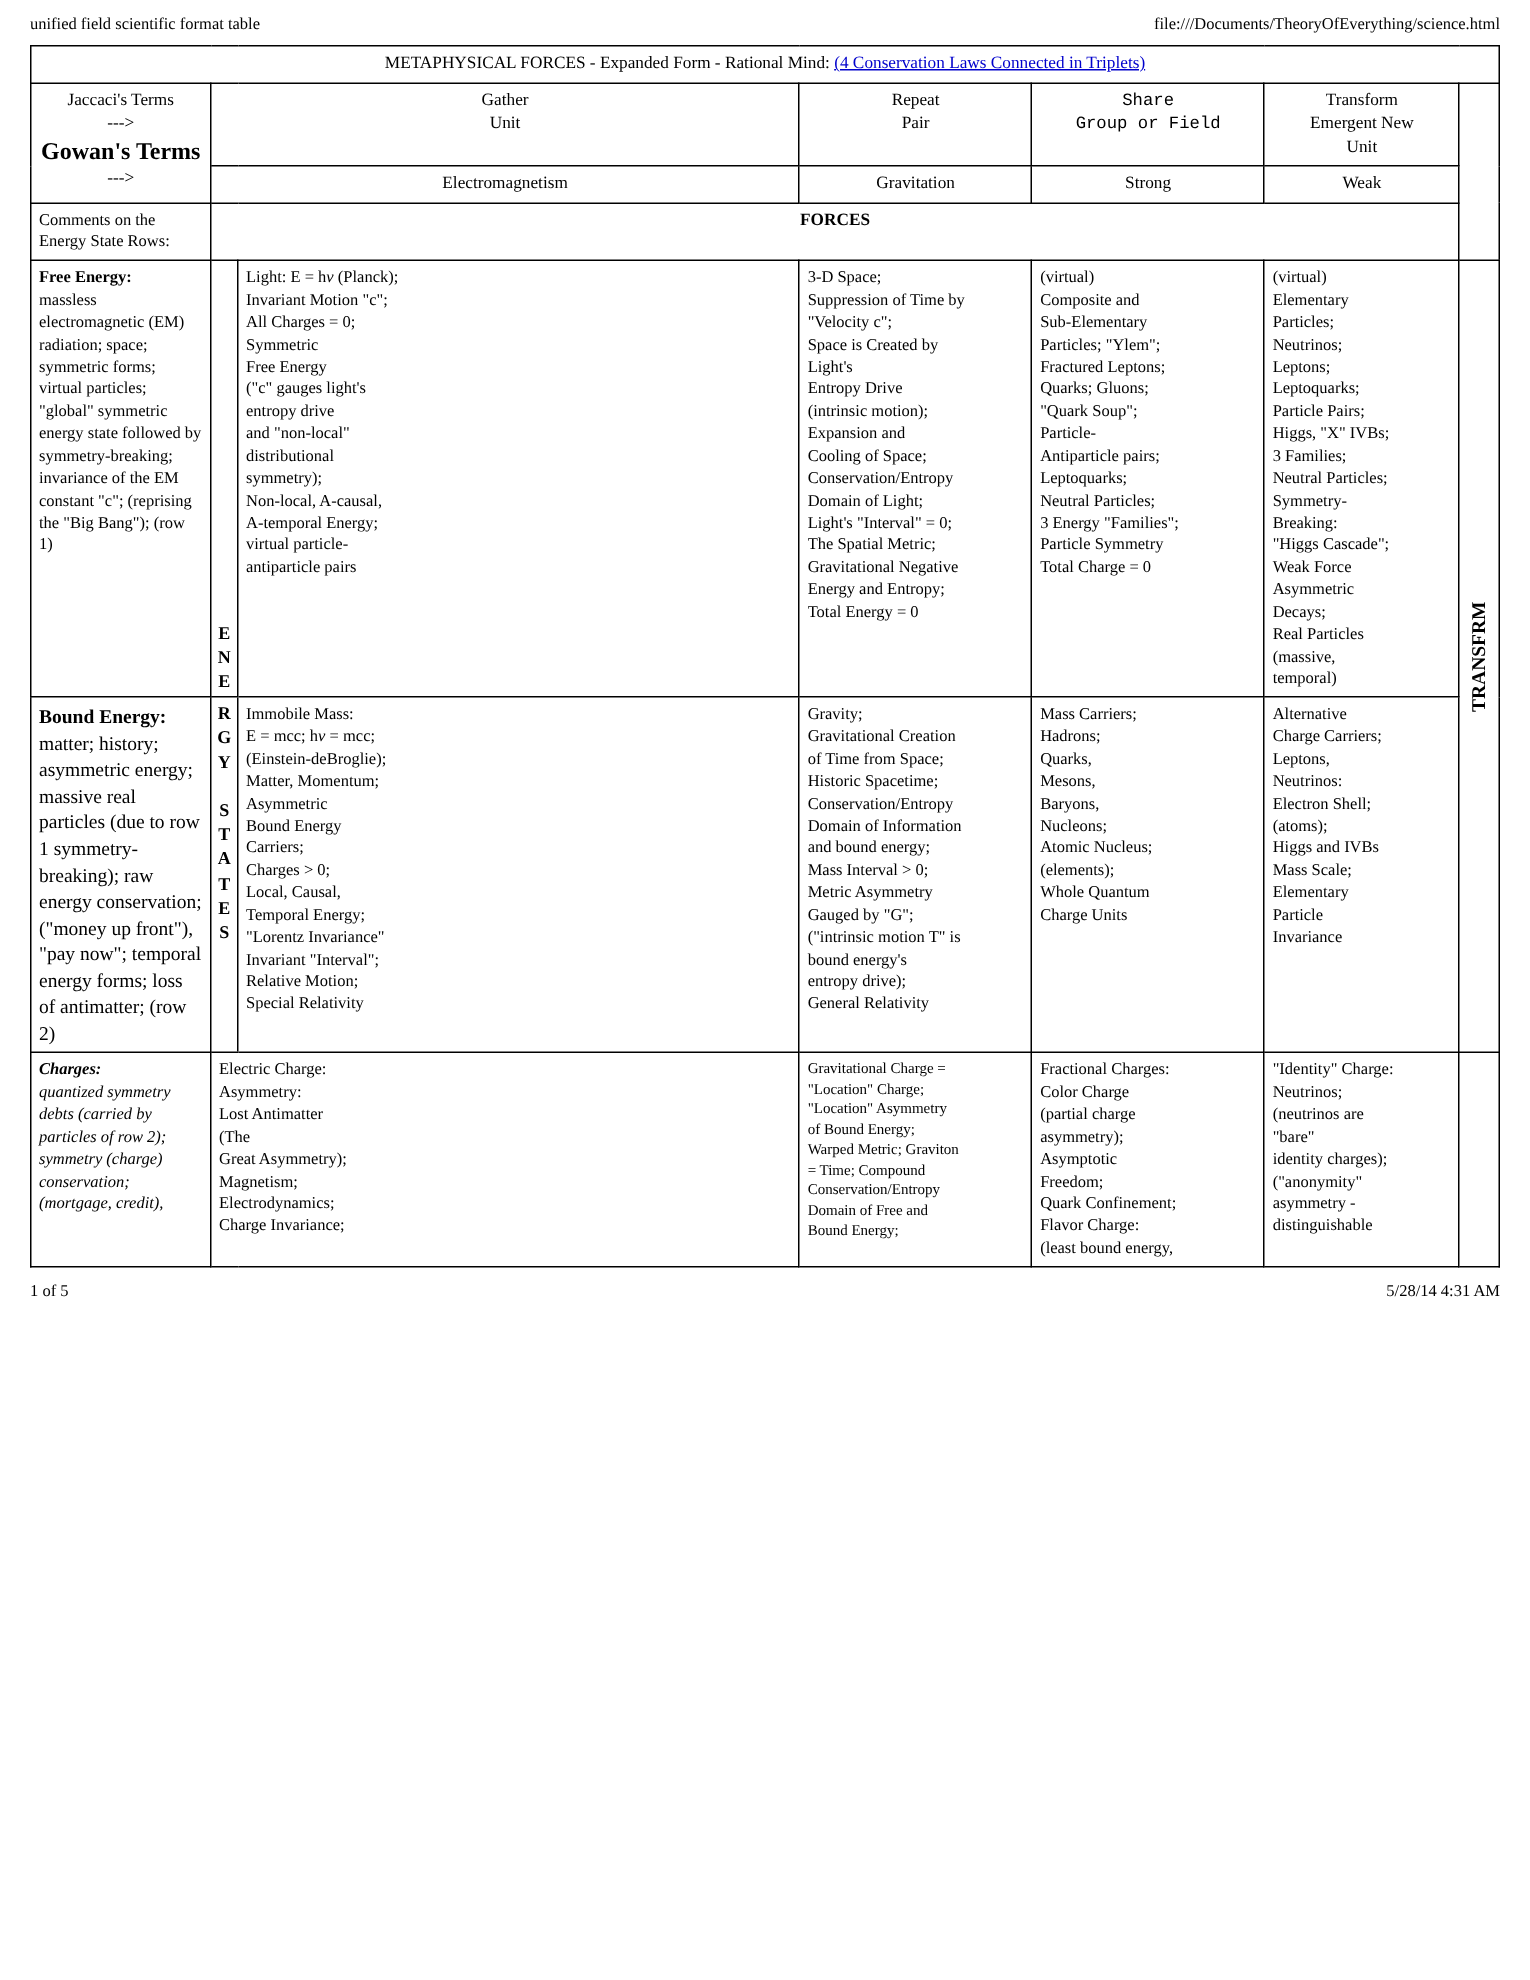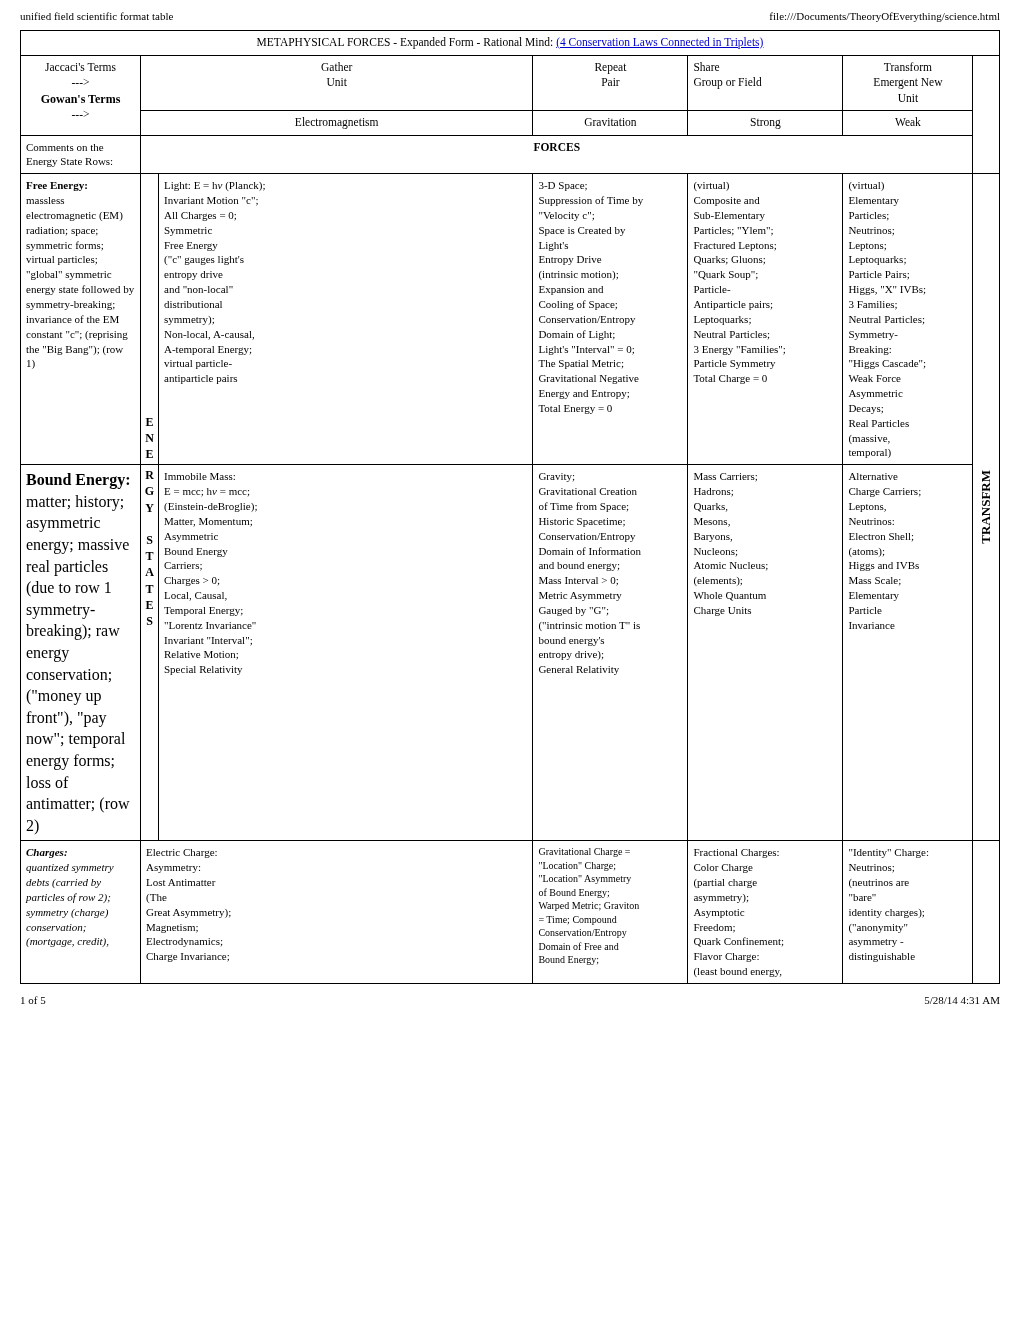--- a/index.html
+++ b/index.html
@@ -36,21 +36,21 @@
     }
     .metaphysical-header a {
       color: #00c;
       text-decoration: underline;
     }
     .jaccaci-cell {
       text-align: center;
       font-size: 13px;
       vertical-align: middle;
     }
-    .jaccaci-cell .big { font-size: 12px; font-weight: bold; margin-top: 40px; }
+    .jaccaci-cell .big { font-size: 16px; font-weight: bold; margin-top: 40px; }
     .forces-header {
       text-align: center;
       font-weight: bold;
       font-size: 13px;
     }
     .em-cell { font-size: 15px; text-align: center; vertical-align: middle; }
     .grav-cell { font-size: 18px; text-align: center; vertical-align: middle; font-weight: normal; }
     .strong-cell { font-size: 16px; text-align: center; vertical-align: middle; }
     .weak-cell { font-size: 16px; text-align: center; vertical-align: middle; }
     .side-label {
@@ -67,21 +67,21 @@
     .page-footer {
       display: flex;
       justify-content: space-between;
       margin-top: 10px;
       font-size: 11px;
       gap: 48px;
     }
     .transform-cell { text-align: center; font-size: 12px; vertical-align: middle; }
     .gather-cell { text-align: center; font-size: 14px; vertical-align: middle; }
     .repeat-cell { text-align: center; font-size: 15px; vertical-align: middle; }
-    .share-cell { text-align: left; font-size: 14px; vertical-align: middle; }
+    .share-cell { text-align: center; font-size: 14px; vertical-align: middle; font-family: Liberation Mono, monospace; }
   </style>
 </head>
 <body>
 
 <div class="page-header">
   <span>unified field scientific format table</span>
   <span>file:///Documents/TheoryOfEverything/science.html</span>
 </div>
 
 <table class="main-table">
@@ -162,21 +162,21 @@
     </td>
     <td style="vertical-align:top; font-size:11px;">
       <span>(virtual)<br>Elementary<br>Particles;<br>Neutrinos;<br>Leptons;<br>Leptoquarks;<br>Particle Pairs;<br>Higgs, "X" IVBs;<br>3 Families;<br>Neutral Particles;<br>Symmetry-<br>Breaking:<br>"Higgs Cascade";<br>Weak Force<br>Asymmetric<br>Decays;<br>Real Particles<br>(massive,<br>temporal)</span>
     </td>
     <td rowspan="2" style="border:1px solid #000; vertical-align:middle; text-align:center; width:18px; padding:2px;">
       <div class="side-label">TRANSFRM</div>
     </td>
   </tr>
 
   <tr>
-    <td style="vertical-align:top; font-size:16px;">
+    <td style="vertical-align:top; font-size:13px;">
       <span class="bold">Bound Energy:</span><br>
       <span>matter; history; asymmetric energy; massive real particles (due to row 1 symmetry-breaking); raw energy conservation; ("money up front"), "pay now"; temporal energy forms; loss of antimatter; (row 2)</span>
     </td>
     <td style="vertical-align:top; text-align:center; font-weight:bold; font-size:12px; border-right:none; padding:2px;">
       <span>R</span><br>
       <span>G</span><br>
       <span>Y</span><br>
       <br>
       <span>S</span><br>
       <span>T</span><br>

